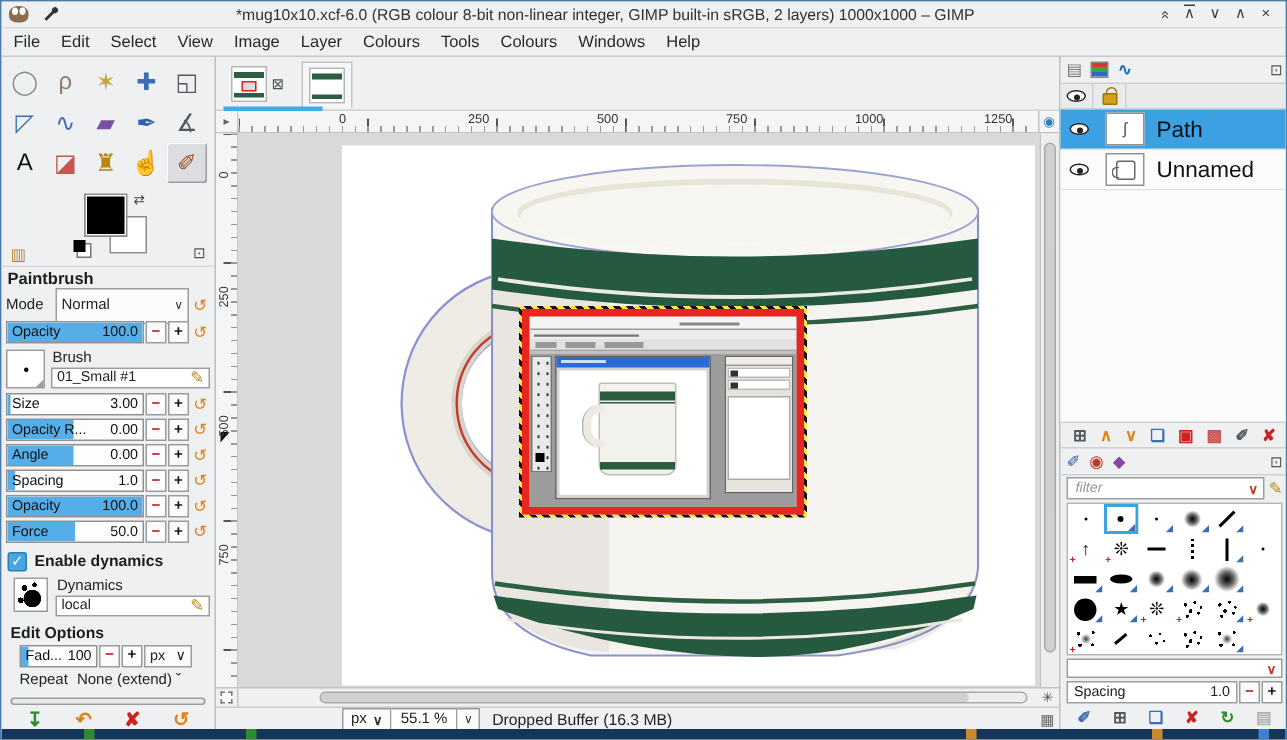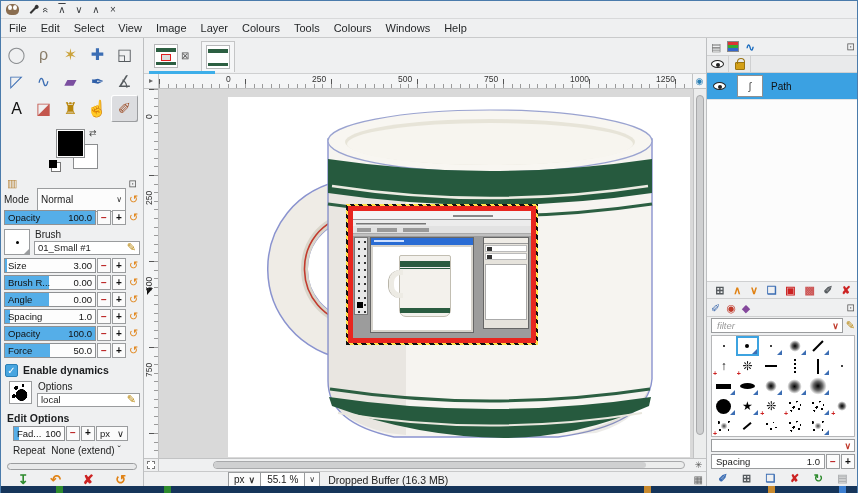--- a/index.html
+++ b/index.html
@@ -144,21 +144,21 @@
   .eye{display:inline-block;width:13px;height:8px;border:1px solid #222;border-radius:50%;position:relative;background:#fff;}
   .eye::after{content:"";position:absolute;left:4px;top:1.5px;width:4px;height:4px;background:#222;border-radius:50%;}
   .lock{width:10px;height:8px;background:#d4a017;border:1px solid #9a7512;border-radius:1px;position:relative;margin-top:4px;}
   .lock::before{content:"";position:absolute;left:1px;top:-5px;width:6px;height:5px;border:1.5px solid #9a7512;border-bottom:none;border-radius:4px 4px 0 0;}
   .path-row{height:27px;display:flex;align-items:center;border-bottom:1px solid #e2e3e4;background:#fcfcfc;}
   .path-row.selected{background:#3ba1e2;}
   .pr-eye{width:24px;display:flex;justify-content:center;}
   .pr-thumb{width:26px;height:22px;background:#fff;border:1px solid #8f9193;margin-left:6px;display:flex;align-items:center;justify-content:center;font-size:11px;color:#555;}
   .pr-thumb .mugthumb{width:13px;height:13px;border:1px solid #666;border-radius:2px;position:relative;}
   .pr-thumb .mugthumb::before{content:"";position:absolute;left:-4px;top:3px;width:4px;height:6px;border:1.5px solid #666;border-right:none;border-radius:4px 0 0 4px;}
-  .pr-label{font-size:10px;color:#111;margin-left:8px;}
+  .pr-label{font-size:15px;color:#111;margin-left:8px;}
   .paths-list{flex:1;background:#fcfcfc;border-bottom:1px solid #cfd0d1;}
   .dock-toolbar{height:17px;display:flex;align-items:center;justify-content:space-around;padding:0 4px;border-bottom:1px solid #cfd0d1;}
   .dock-toolbar .tbtn{font-size:11px;font-weight:bold;}
   .filter-row{height:17px;display:flex;align-items:center;gap:3px;padding:1px 4px;}
   .filter-box{flex:1;display:flex;align-items:center;border:1px solid #9a9c9e;background:#fff;height:15px;padding:0 3px;}
   .filter-box input{border:none;outline:none;flex:1;font-size:9.5px;font-style:italic;color:#333;background:transparent;width:60px;}
   .filter-box input::placeholder{color:#999;font-style:italic;}
   .red-arr{color:#c0392b;font-size:9px;font-weight:bold;}
   .edit-ic{font-size:11px;color:#b8860b;}
   .none-label{font-size:10px;color:#222;padding:0 5px;height:12px;}
@@ -181,20 +181,21 @@
   .taskbar .sliver{position:absolute;top:0;height:100%;width:7px;}
 </style>
 </head>
 <body>
 
 <div class="screen">
 
   <div class="titlebar">
     <span class="wilber"></span>
     <span class="pinicon"></span>
+    <span class="wtitle">*mug10x10.xcf-6.0 (RGB colour 8-bit non-linear integer, GIMP built-in sRGB, 2 layers) 1000x1000 – GIMP</span>
     <span class="wbtns" id="win-controls">
         <button class="wbtn rot">«</button>
         <button class="wbtn bar">∧</button>
         <button class="wbtn">∨</button>
         <button class="wbtn">∧</button>
         <button class="wbtn">×</button>
       </span>
   </div>
 
   <div class="menubar" id="menubar">
@@ -262,20 +263,21 @@
     <div class="swatches">
       <span class="sw-bg"></span>
       <span class="sw-fg"></span>
       <span class="sw-swap">⇄</span>
       <span class="sw-mini"></span>
     </div>
     <div class="to-tabstrip">
       <span class="to-tabicon">▥</span>
       <button class="cfg-btn">⊡</button>
     </div>
+    <div class="to-title">Paintbrush</div>
 
     <div class="to-row">
       <span class="mode-label">Mode</span>
       <span class="combo">
         <span>Normal</span>
         <span class="arr">∨</span>
       </span>
       <span class="reset-ic">↺</span>
     </div>
 
@@ -310,21 +312,21 @@
             <span class="slab">Size</span>
             <span class="sval">3.00</span>
           </span>
           <button class="sbtn minus">−</button>
           <button class="sbtn plus">+</button>
           <span class="reset-ic">↺</span>
         </div>
         <div class="to-row">
           <span class="strack">
             <span class="sfill" style="width: 49%;"></span>
-            <span class="slab">Brush R...</span>
+            <span class="slab">Opacity R...</span>
             <span class="sval">0.00</span>
           </span>
           <button class="sbtn minus">−</button>
           <button class="sbtn plus">+</button>
           <span class="reset-ic">↺</span>
         </div>
         <div class="to-row">
           <span class="strack">
             <span class="sfill" style="width: 49%;"></span>
             <span class="slab">Angle</span>
@@ -367,21 +369,21 @@
       </div>
 
     <div class="cbrow">
       <span class="cb">✓</span>
       <span class="cb-label">Enable dynamics</span>
     </div>
 
     <div class="dyn-block">
       <span class="dyn-thumb"></span>
       <span class="brush-meta">
-        <div class="brush-label">Options</div>
+        <div class="brush-label">Dynamics</div>
         <div class="brush-field">
           <span>local</span>
           <span class="edit-ic">✎</span>
         </div>
       </span>
     </div>
 
     <div class="fade-title">Edit Options</div>
     <div class="fade-row">
       <span class="fade-track">
@@ -552,20 +554,29 @@
     </div>
 
     <div id="path-rows">
         <div class="path-row selected">
           <span class="pr-eye">
             <span class="eye"></span>
           </span>
           <span class="pr-thumb">ʃ</span>
           <span class="pr-label">Path</span>
         </div>
+        <div class="path-row">
+          <span class="pr-eye">
+            <span class="eye"></span>
+          </span>
+          <span class="pr-thumb">
+            <span class="mugthumb"></span>
+          </span>
+          <span class="pr-label">Unnamed</span>
+        </div>
       </div>
 
     <div class="paths-list"></div>
 
     <div class="dock-toolbar" id="paths-toolbar">
         <button class="tbtn" style="color: rgb(85, 90, 94);">⊞</button>
         <button class="tbtn" style="color: rgb(224, 130, 20);">∧</button>
         <button class="tbtn" style="color: rgb(224, 130, 20);">∨</button>
         <button class="tbtn" style="color: rgb(60, 110, 180);">❏</button>
         <button class="tbtn" style="color: rgb(204, 34, 34);">▣</button>

